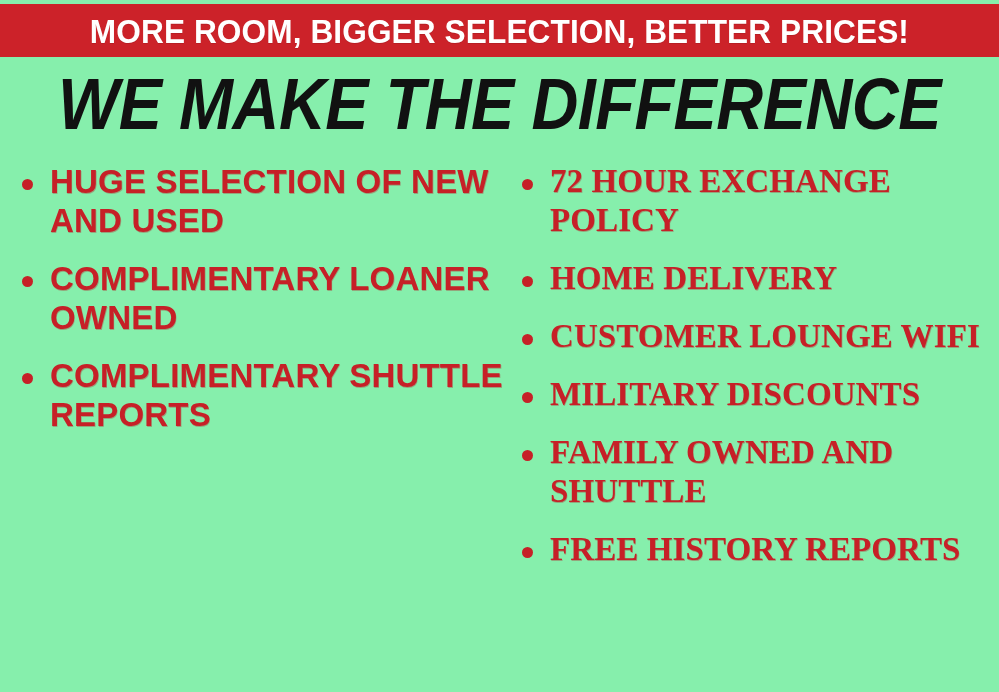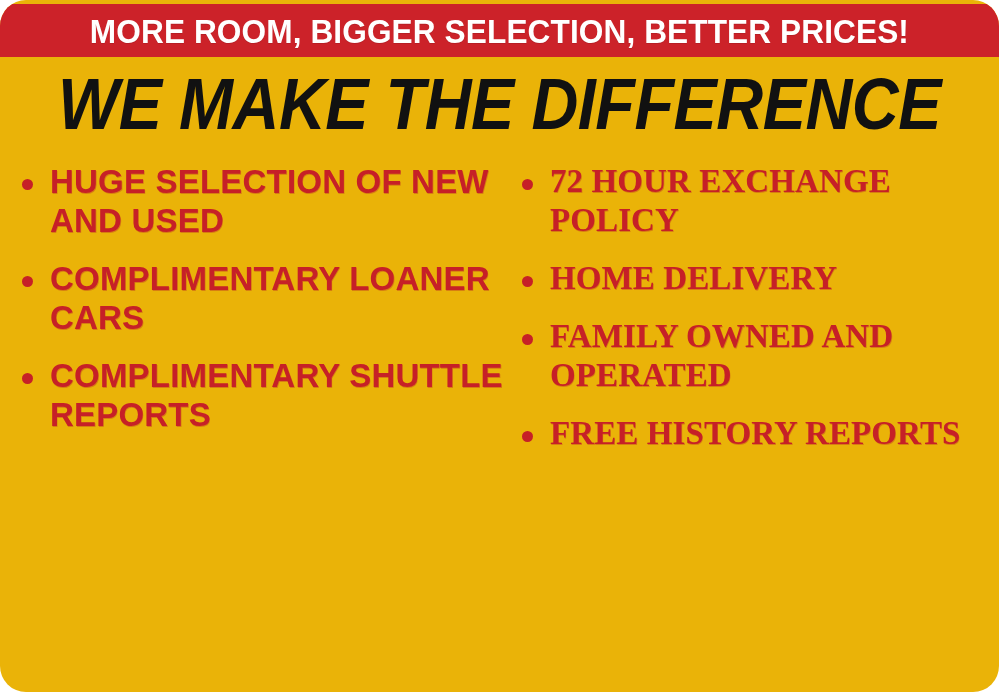--- a/index.html
+++ b/index.html
@@ -8,23 +8,22 @@
     background: #ffffff;
   }
   body {
     font-family: "Liberation Sans", sans-serif;
     -webkit-font-smoothing: antialiased;
   }
   #ad {
     position: relative;
     width: 999px;
     height: 692px;
-    background: #eab308;
+    background: #86efac;
     overflow: hidden;
-    border-radius: 26px;
   }
 
   
   .banner {
     position: absolute;
     left: 0;
     top: 4px;
     width: 999px;
     height: 53px;
     background: #cc2229;
@@ -120,40 +119,48 @@
 
   <div class="columns">
 
     <div class="col col-left">
       <div class="benefit">
         <span class="dot"></span>
         <span class="txt">HUGE SELECTION OF NEW AND USED</span>
       </div>
       <div class="benefit">
         <span class="dot"></span>
-        <span class="txt">COMPLIMENTARY LOANER CARS</span>
+        <span class="txt">COMPLIMENTARY LOANER OWNED</span>
       </div>
       <div class="benefit">
         <span class="dot"></span>
         <span class="txt">COMPLIMENTARY SHUTTLE REPORTS</span>
       </div>
     </div>
 
     <div class="col col-right">
       <div class="benefit">
         <span class="dot"></span>
         <span class="txt">72 HOUR EXCHANGE POLICY</span>
       </div>
       <div class="benefit">
         <span class="dot"></span>
         <span class="txt">HOME DELIVERY</span>
       </div>
       <div class="benefit">
         <span class="dot"></span>
-        <span class="txt">FAMILY OWNED AND OPERATED</span>
+        <span class="txt">CUSTOMER LOUNGE WIFI</span>
+      </div>
+      <div class="benefit">
+        <span class="dot"></span>
+        <span class="txt">MILITARY DISCOUNTS</span>
+      </div>
+      <div class="benefit">
+        <span class="dot"></span>
+        <span class="txt">FAMILY OWNED AND SHUTTLE</span>
       </div>
       <div class="benefit">
         <span class="dot"></span>
         <span class="txt">FREE HISTORY REPORTS</span>
       </div>
     </div>
 
   </div>
 </div>
 

